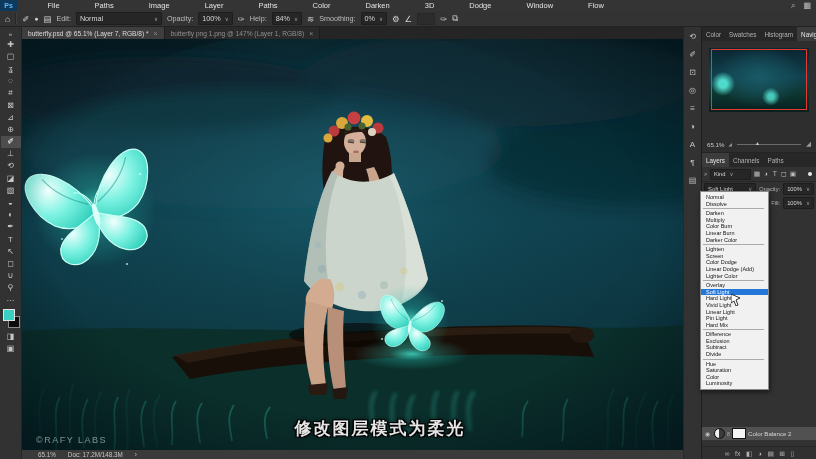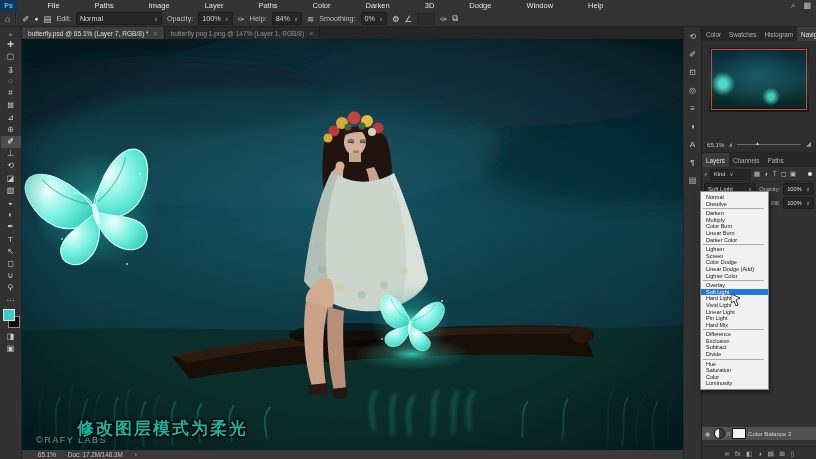--- a/index.html
+++ b/index.html
@@ -32,21 +32,21 @@
   #toolbar-inner{display:flex;flex-direction:column;align-items:center;padding-top:2px;}
   .tool{width:20px;height:12.2px;display:flex;align-items:center;justify-content:center;font-size:8px;color:#c6c6c6;}
   .tool.selected{background:#4d4d4d;color:#ffffff;border-radius:1px;}
   #swatches{position:relative;width:20px;height:22px;margin-top:2px;}
   #fg-swatch{position:absolute;left:2px;top:1px;width:10px;height:10px;background:#3bcfc4;border:1px solid #e2e2e2;}
   #bg-swatch{position:absolute;left:7px;top:8px;width:10px;height:10px;background:#0c0c0c;border:1px solid #8c8c8c;}
 
   
   #canvas{left:22px;top:39px;width:661px;height:411px;background:#0c3540;overflow:hidden;z-index:1;}
   #canvas svg{display:block;}
-  #subtitle{position:absolute;left:0;right:0;bottom:10px;margin-left:55px;font-size:17px;font-weight:bold;letter-spacing:2px;color:#14b8a6;
+  #subtitle{position:absolute;left:0;right:0;bottom:10px;text-align:center;margin-left:55px;font-size:17px;font-weight:bold;letter-spacing:2px;color:#e5e5e5;
     text-shadow:-1.3px -1.3px 0 #000,1.3px -1.3px 0 #000,-1.3px 1.3px 0 #000,1.3px 1.3px 0 #000,0 0 4px #000;}
 
   
   #statusbar{left:22px;top:450px;width:661px;height:9px;background:#3a3a3a;display:flex;align-items:center;gap:12px;font-size:6.3px;color:#c4c4c4;padding-left:16px;box-sizing:border-box;z-index:4;}
 
   
   #rail{left:683px;top:27px;width:18px;height:432px;background:#323232;border-left:1px solid #272727;box-sizing:border-box;display:flex;flex-direction:column;align-items:center;padding-top:4px;gap:7px;font-size:8px;color:#c4c4c4;z-index:4;}
   .rail-icon{width:14px;height:11px;display:flex;align-items:center;justify-content:center;}
 
   
@@ -108,21 +108,21 @@
   <div class="menu-item">File</div>
       <div class="menu-item">Paths</div>
       <div class="menu-item">Image</div>
       <div class="menu-item">Layer</div>
       <div class="menu-item">Paths</div>
       <div class="menu-item">Color</div>
       <div class="menu-item">Darken</div>
       <div class="menu-item">3D</div>
       <div class="menu-item">Dodge</div>
       <div class="menu-item">Window</div>
-      <div class="menu-item">Help</div>
+      <div class="menu-item">Flow</div>
     </div>
   <div id="menubar-right">
 
   <span class="mb-icon">⌕</span>
       <span class="mb-icon">▦</span>
     </div>
 </div>
 
 <div id="optionsbar" class="abs">
   <span class="ob-icon">⌂</span>

